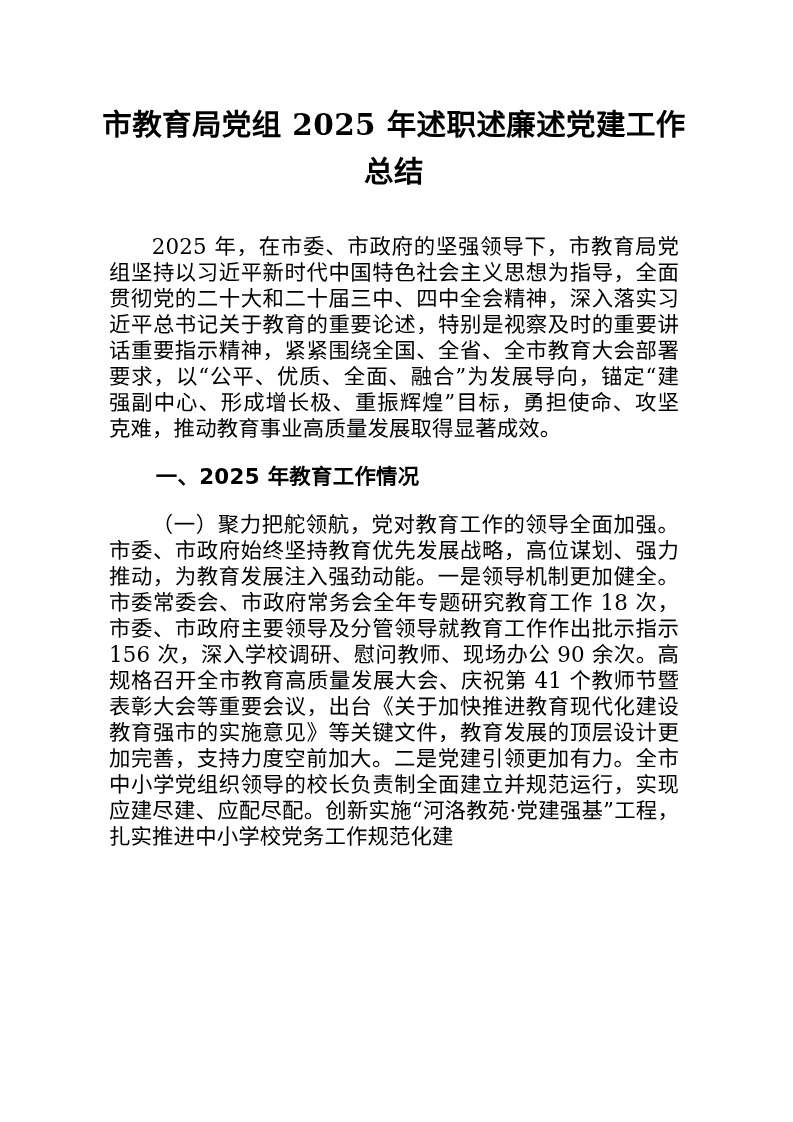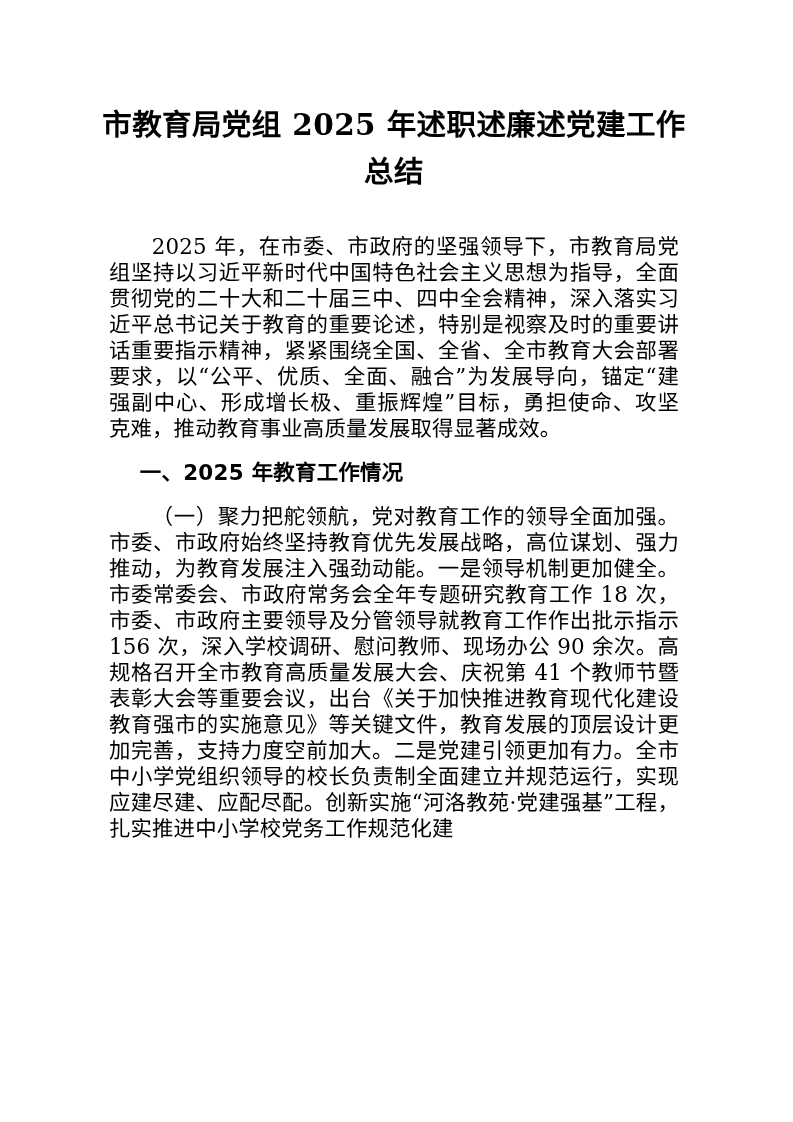--- a/index.html
+++ b/index.html
@@ -53,21 +53,21 @@
     line-height: 26px;
     text-align: justify;
     text-justify: inter-ideograph;
     text-indent: 2em;
     letter-spacing: 0.15px;
     word-break: break-all;
   }
 
   
   p.heading-1 {
-    margin: 0;
+    margin: 16px;
     font-size: 21.4px;
     line-height: 38px;
     text-indent: 2em;
     font-weight: bold;
     letter-spacing: 0.3px;
     font-family: "DejaVu Sans", "Liberation Sans", sans-serif;
   }
 
   
   .lead {

